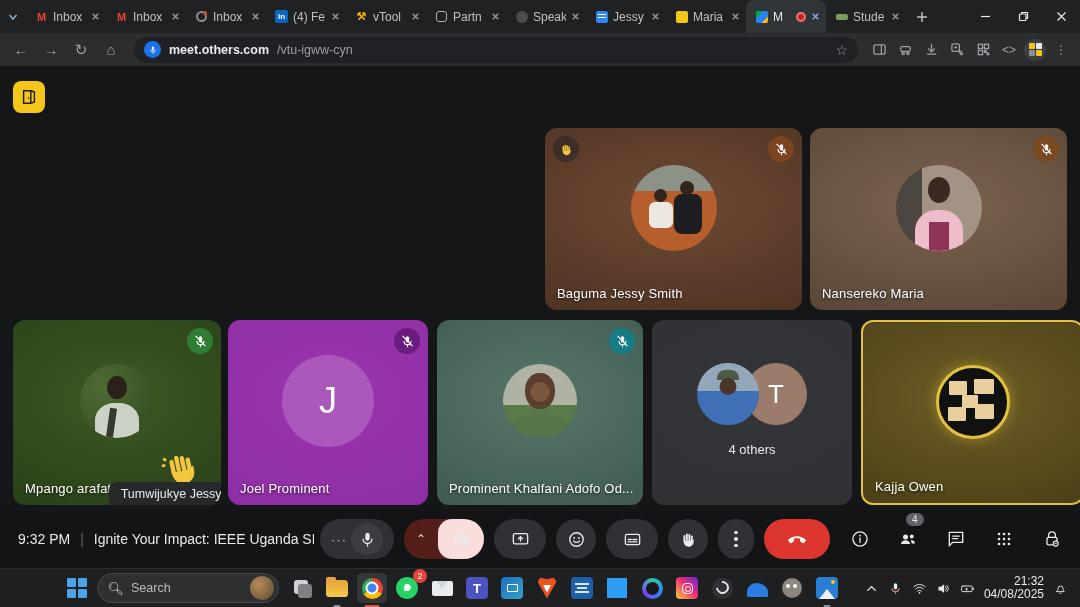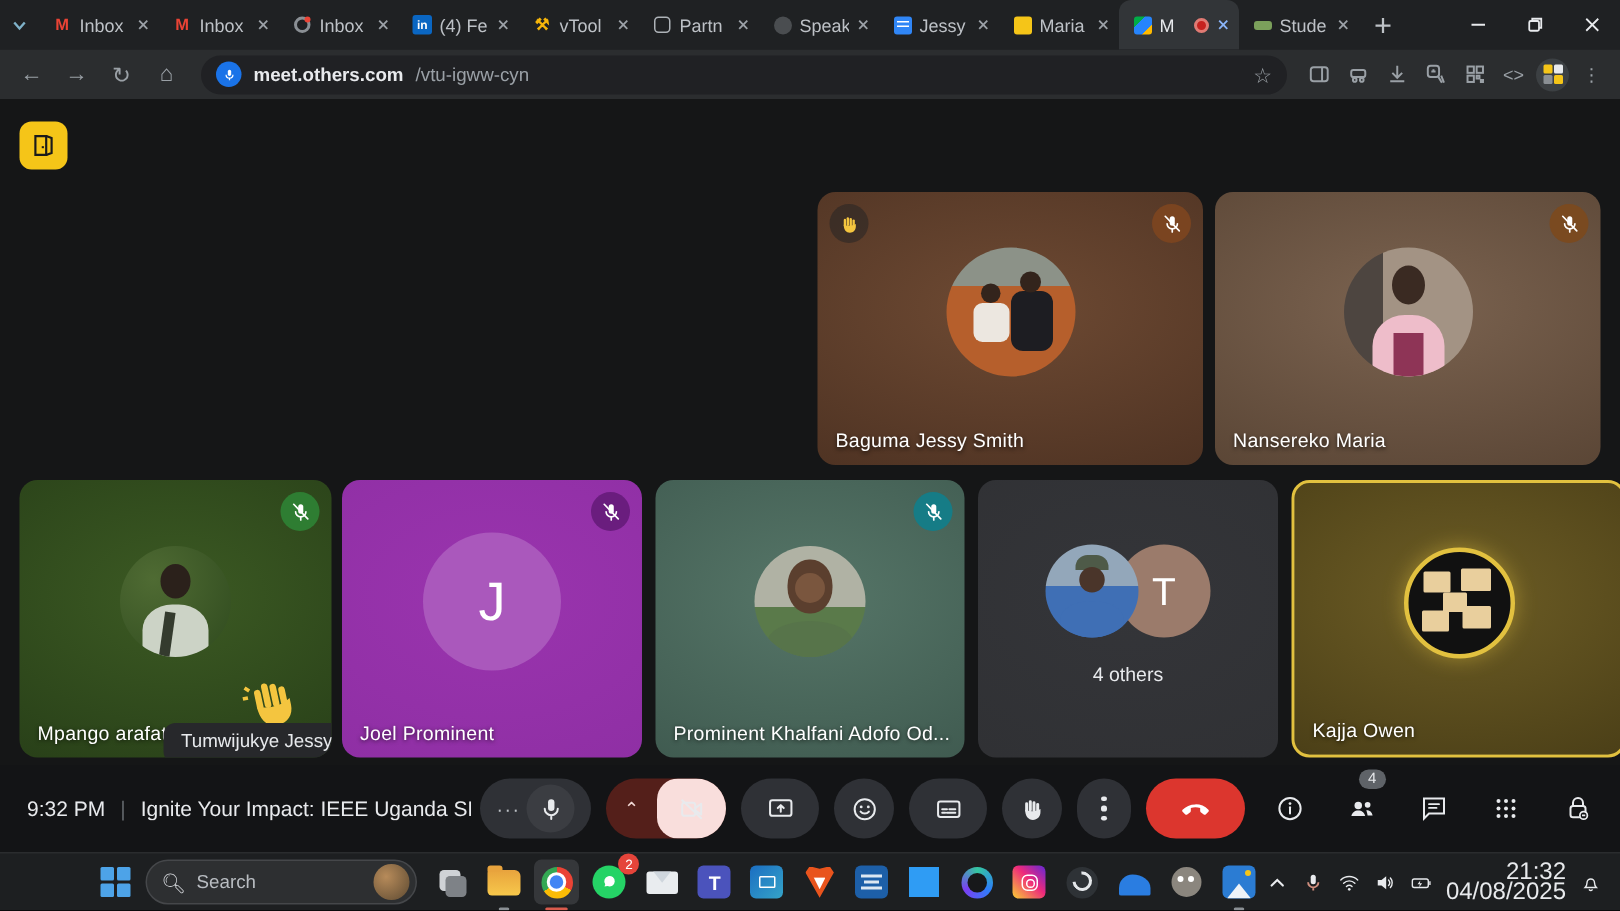--- a/index.html
+++ b/index.html
@@ -218,21 +218,21 @@
   .gimp{width:20px;height:20px;border-radius:50%;background:#8b867e;position:relative;}
   .gimp::after{content:"";position:absolute;left:4px;top:6px;width:4px;height:4px;background:#fff;border-radius:50%;box-shadow:7px 0 0 #fff;}
   .photos{background:#2b7cd3;display:flex;align-items:flex-end;justify-content:center;overflow:hidden;position:relative;}
   .photos i{width:0;height:0;border-left:8px solid transparent;border-right:8px solid transparent;border-bottom:10px solid #eef3f8;display:block;}
   .photos::after{content:"";position:absolute;right:3px;top:3px;width:4px;height:4px;background:#f5c518;border-radius:50%;}
   .tray{margin-left:auto;display:flex;align-items:center;gap:9px;padding-right:12px;color:#e8eaed;}
   .tray svg{width:15px;height:15px;}
   .tray svg .s{stroke:#e8eaed;stroke-width:1.5;fill:none;stroke-linecap:round;}
   .tray svg .f{fill:#e8eaed;}
   .traymic .f{fill:#cf8e7e;}
-  .clockblk{text-align:right;font-size:16px;line-height:13px;}
+  .clockblk{text-align:right;font-size:12px;line-height:13px;}
 </style>
 </head>
 <body>
 
 <div class="screen">
 
   <div class="tabstrip">
     <div class="tabsearch">
       <svg width="10" height="10" viewBox="0 0 10 10">
           <path d="M1.5 3l3.5 4 3.5-4" stroke="#7fb2c9" stroke-width="1.6" fill="none"></path>

